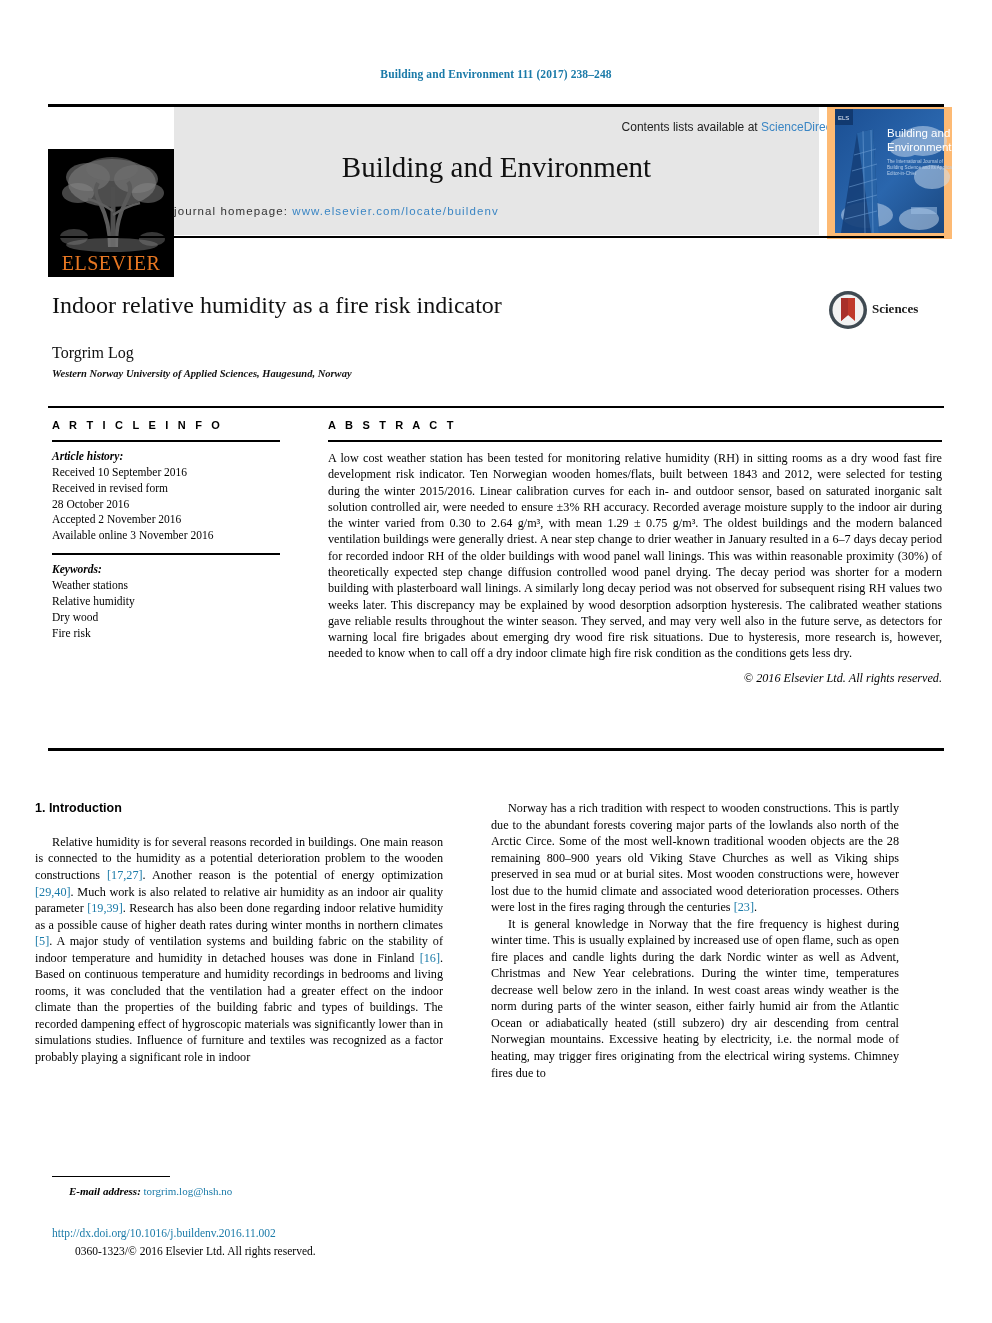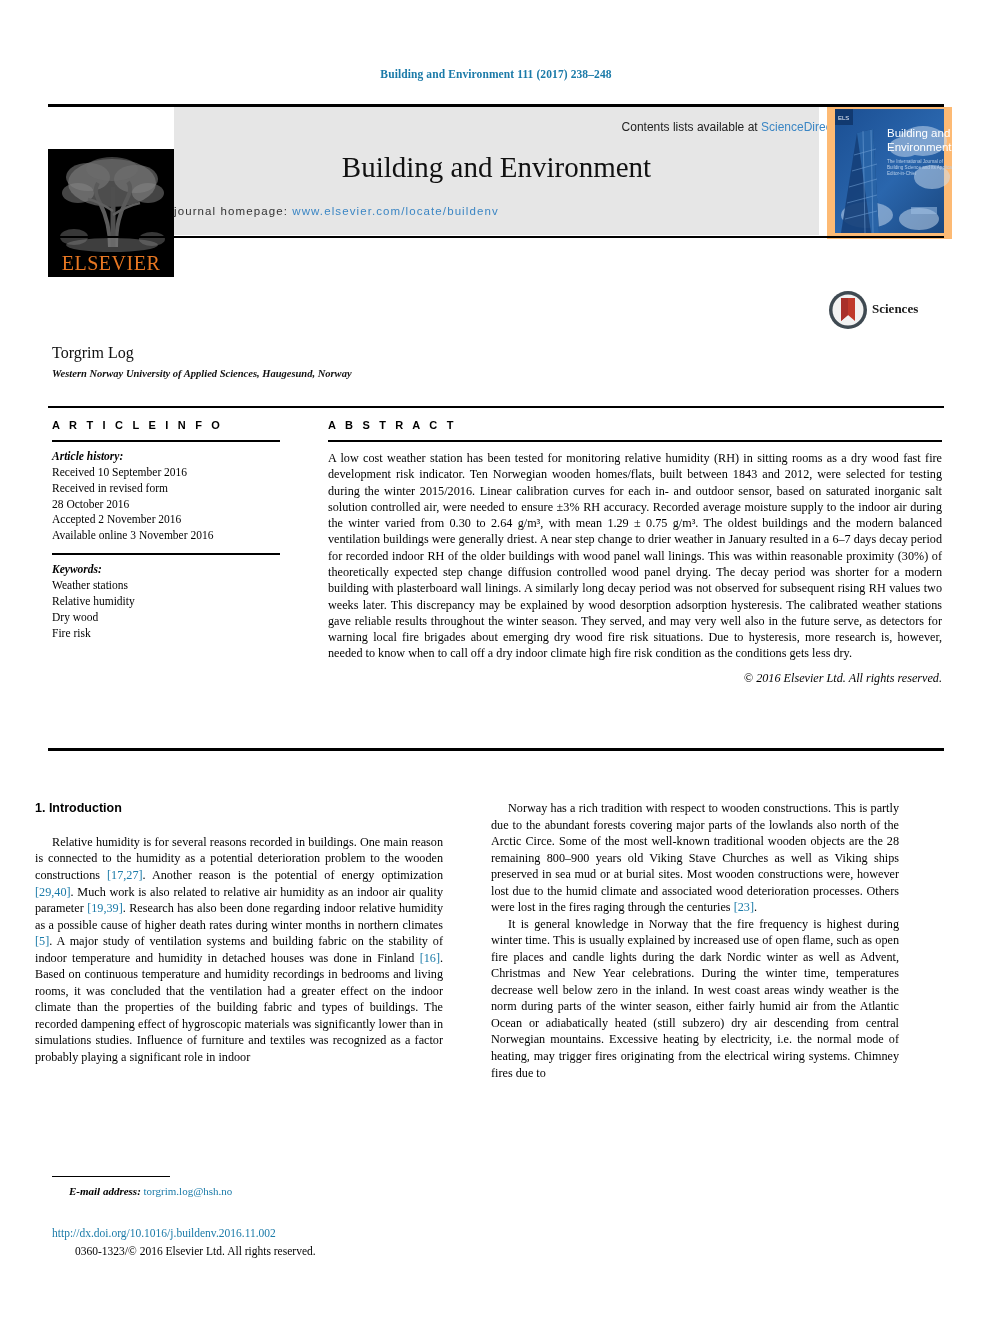--- a/index.html
+++ b/index.html
@@ -377,20 +377,21 @@
           <text x="60" y="62">Building Science and its Applications</text>
           <text x="60" y="68">Editor-in-Chief</text>
         </g>
         <rect x="84" y="100" width="26" height="7" fill="#9fc0e4" opacity="0.55"></rect>
       </svg>
     </div>
   </div>
 
   <div class="rule-masthead-bottom"></div>
 
+  <div class="title">Indoor relative humidity as a fire risk indicator</div>
   <div class="author">Torgrim Log</div>
   <div class="affiliation">Western Norway University of Applied Sciences, Haugesund, Norway</div>
 
   <div class="crossmark">
     <div class="cm-logo">
       <svg width="40" height="40" viewBox="0 0 40 40" xmlns="http://www.w3.org/2000/svg">
         <circle cx="20" cy="20" r="19" fill="#3f4a52"></circle>
         <circle cx="20" cy="20" r="15.5" fill="#f2f2f2"></circle>
         <path d="M13 8 H27 V31 L20 25 L13 31 Z" fill="#c0392b"></path>
         <path d="M13 8 H20 V25 L13 31 Z" fill="#a8302a"></path>

